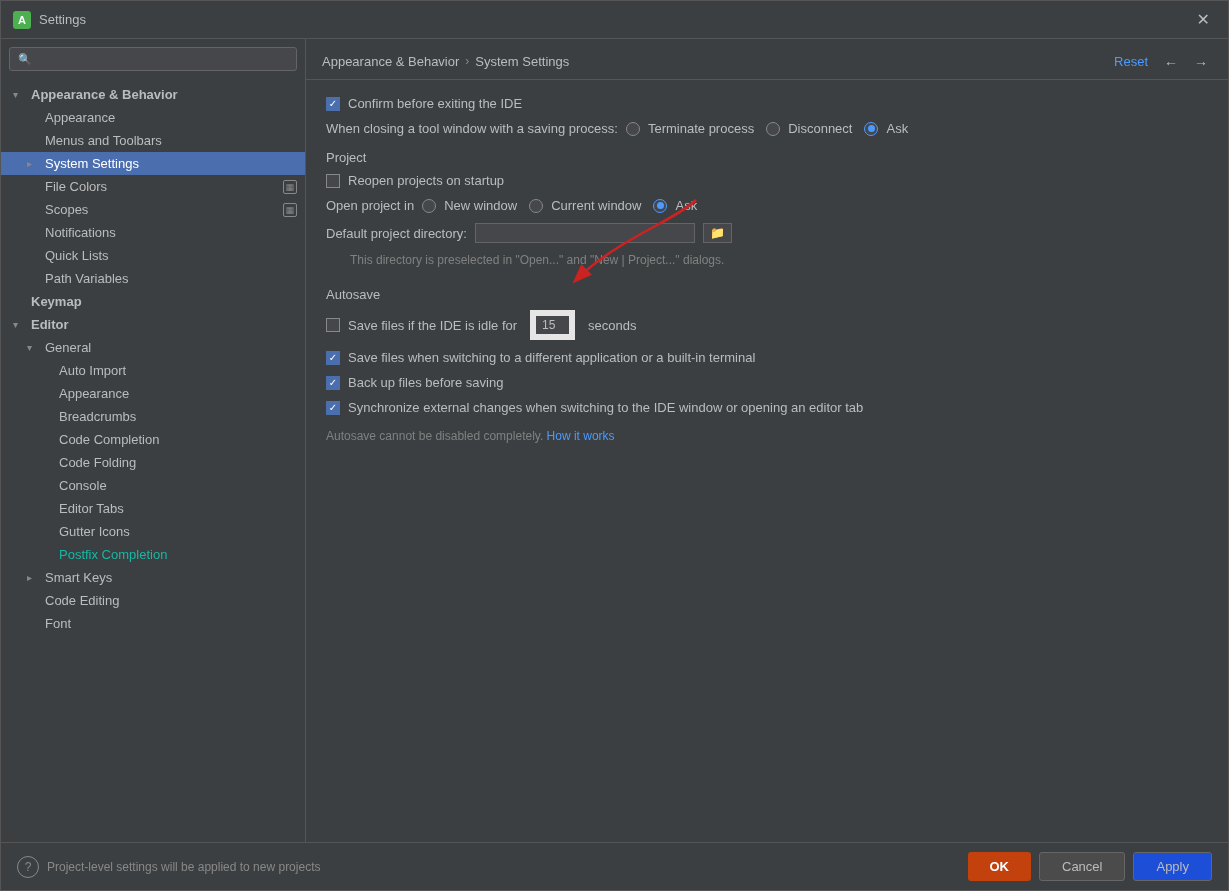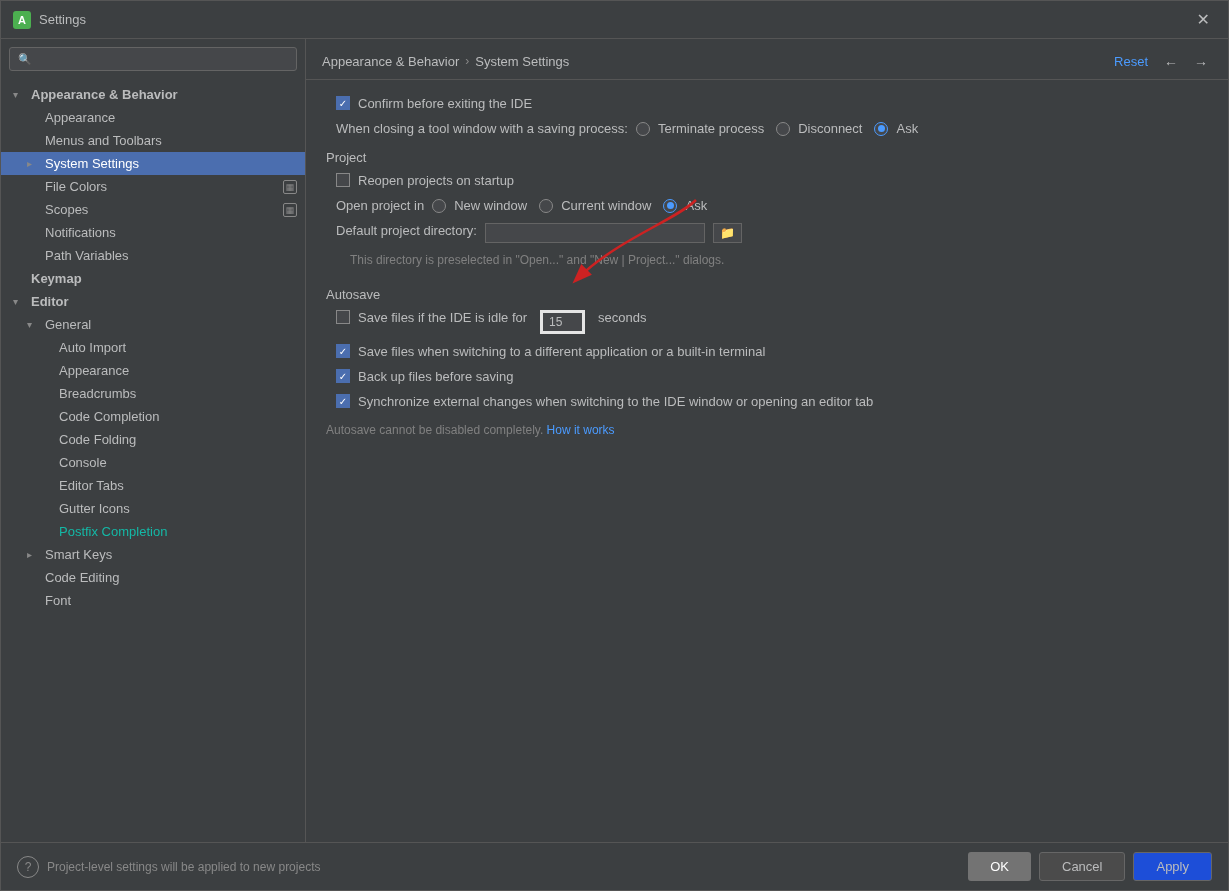--- a/index.html
+++ b/index.html
@@ -177,24 +177,23 @@
     .panel-body {
       flex: 1;
       overflow-y: auto;
       padding: 16px 20px;
     }
     .panel-body::-webkit-scrollbar { width: 8px; }
     .panel-body::-webkit-scrollbar-track { background: #3c3f41; }
     .panel-body::-webkit-scrollbar-thumb { background: #555; border-radius: 4px; }
     .setting-row {
       display: flex;
-      align-items: flex-start;
+      align-items: center;
       margin-bottom: 10px;
       gap: 8px;
-      margin-left: 10px;
     }
     .setting-row label { cursor: pointer; display: flex; align-items: center; gap: 8px; }
     .section-title {
       font-size: 13px;
       color: #bbbcbd;
       font-weight: normal;
       margin: 14px 0 8px 0;
     }
     
     .checkbox {
@@ -246,21 +245,21 @@
     .radio.checked::after {
       content: "";
       width: 7px;
       height: 7px;
       border-radius: 50%;
       background: #4b9bff;
     }
     
     .text-input {
       background: #45474a;
-      border: 3px solid #e5e5e5;
+      border: 6px solid #e5e5e5;
       color: #bbbcbd;
       padding: 2px 6px;
       font-size: 12px;
       width: 50px;
       outline: none;
     }
     .folder-input {
       background: #45474a;
       border: 1px solid #646464;
       color: #bbbcbd;
@@ -324,22 +323,23 @@
       gap: 8px;
     }
     .btn {
       padding: 6px 22px;
       border-radius: 3px;
       cursor: pointer;
       font-size: 13px;
       border: none;
     }
     .btn-ok {
-      background: #737373;
+      background: #c2410c;
       color: white;
+      font-weight: bold;
     }
     .btn-cancel {
       background: #4b4b4b;
       color: #bbbcbd;
       border: 1px solid #666;
     }
     .btn-apply {
       background: #1d4ed8;
       color: #bbbcbd;
       border: 1px solid #666;
@@ -404,20 +404,24 @@
           <span class="tree-item-badge">▦</span>
         </div>
         <div class="tree-item level2">
           <span class="arrow"></span>
           <span class="tree-item-label">Scopes</span>
           <span class="tree-item-badge">▦</span>
         </div>
         <div class="tree-item level2">
           <span class="arrow"></span>
           <span class="tree-item-label">Notifications</span>
+        </div>
+        <div class="tree-item level2">
+          <span class="arrow"></span>
+          <span class="tree-item-label">Quick Lists</span>
         </div>
         <div class="tree-item level2">
           <span class="arrow"></span>
           <span class="tree-item-label">Path Variables</span>
         </div>
 
         <div class="tree-item level1">
           <span class="arrow"></span>
           <span class="tree-item-label" style="font-weight:bold;">Keymap</span>
         </div>

